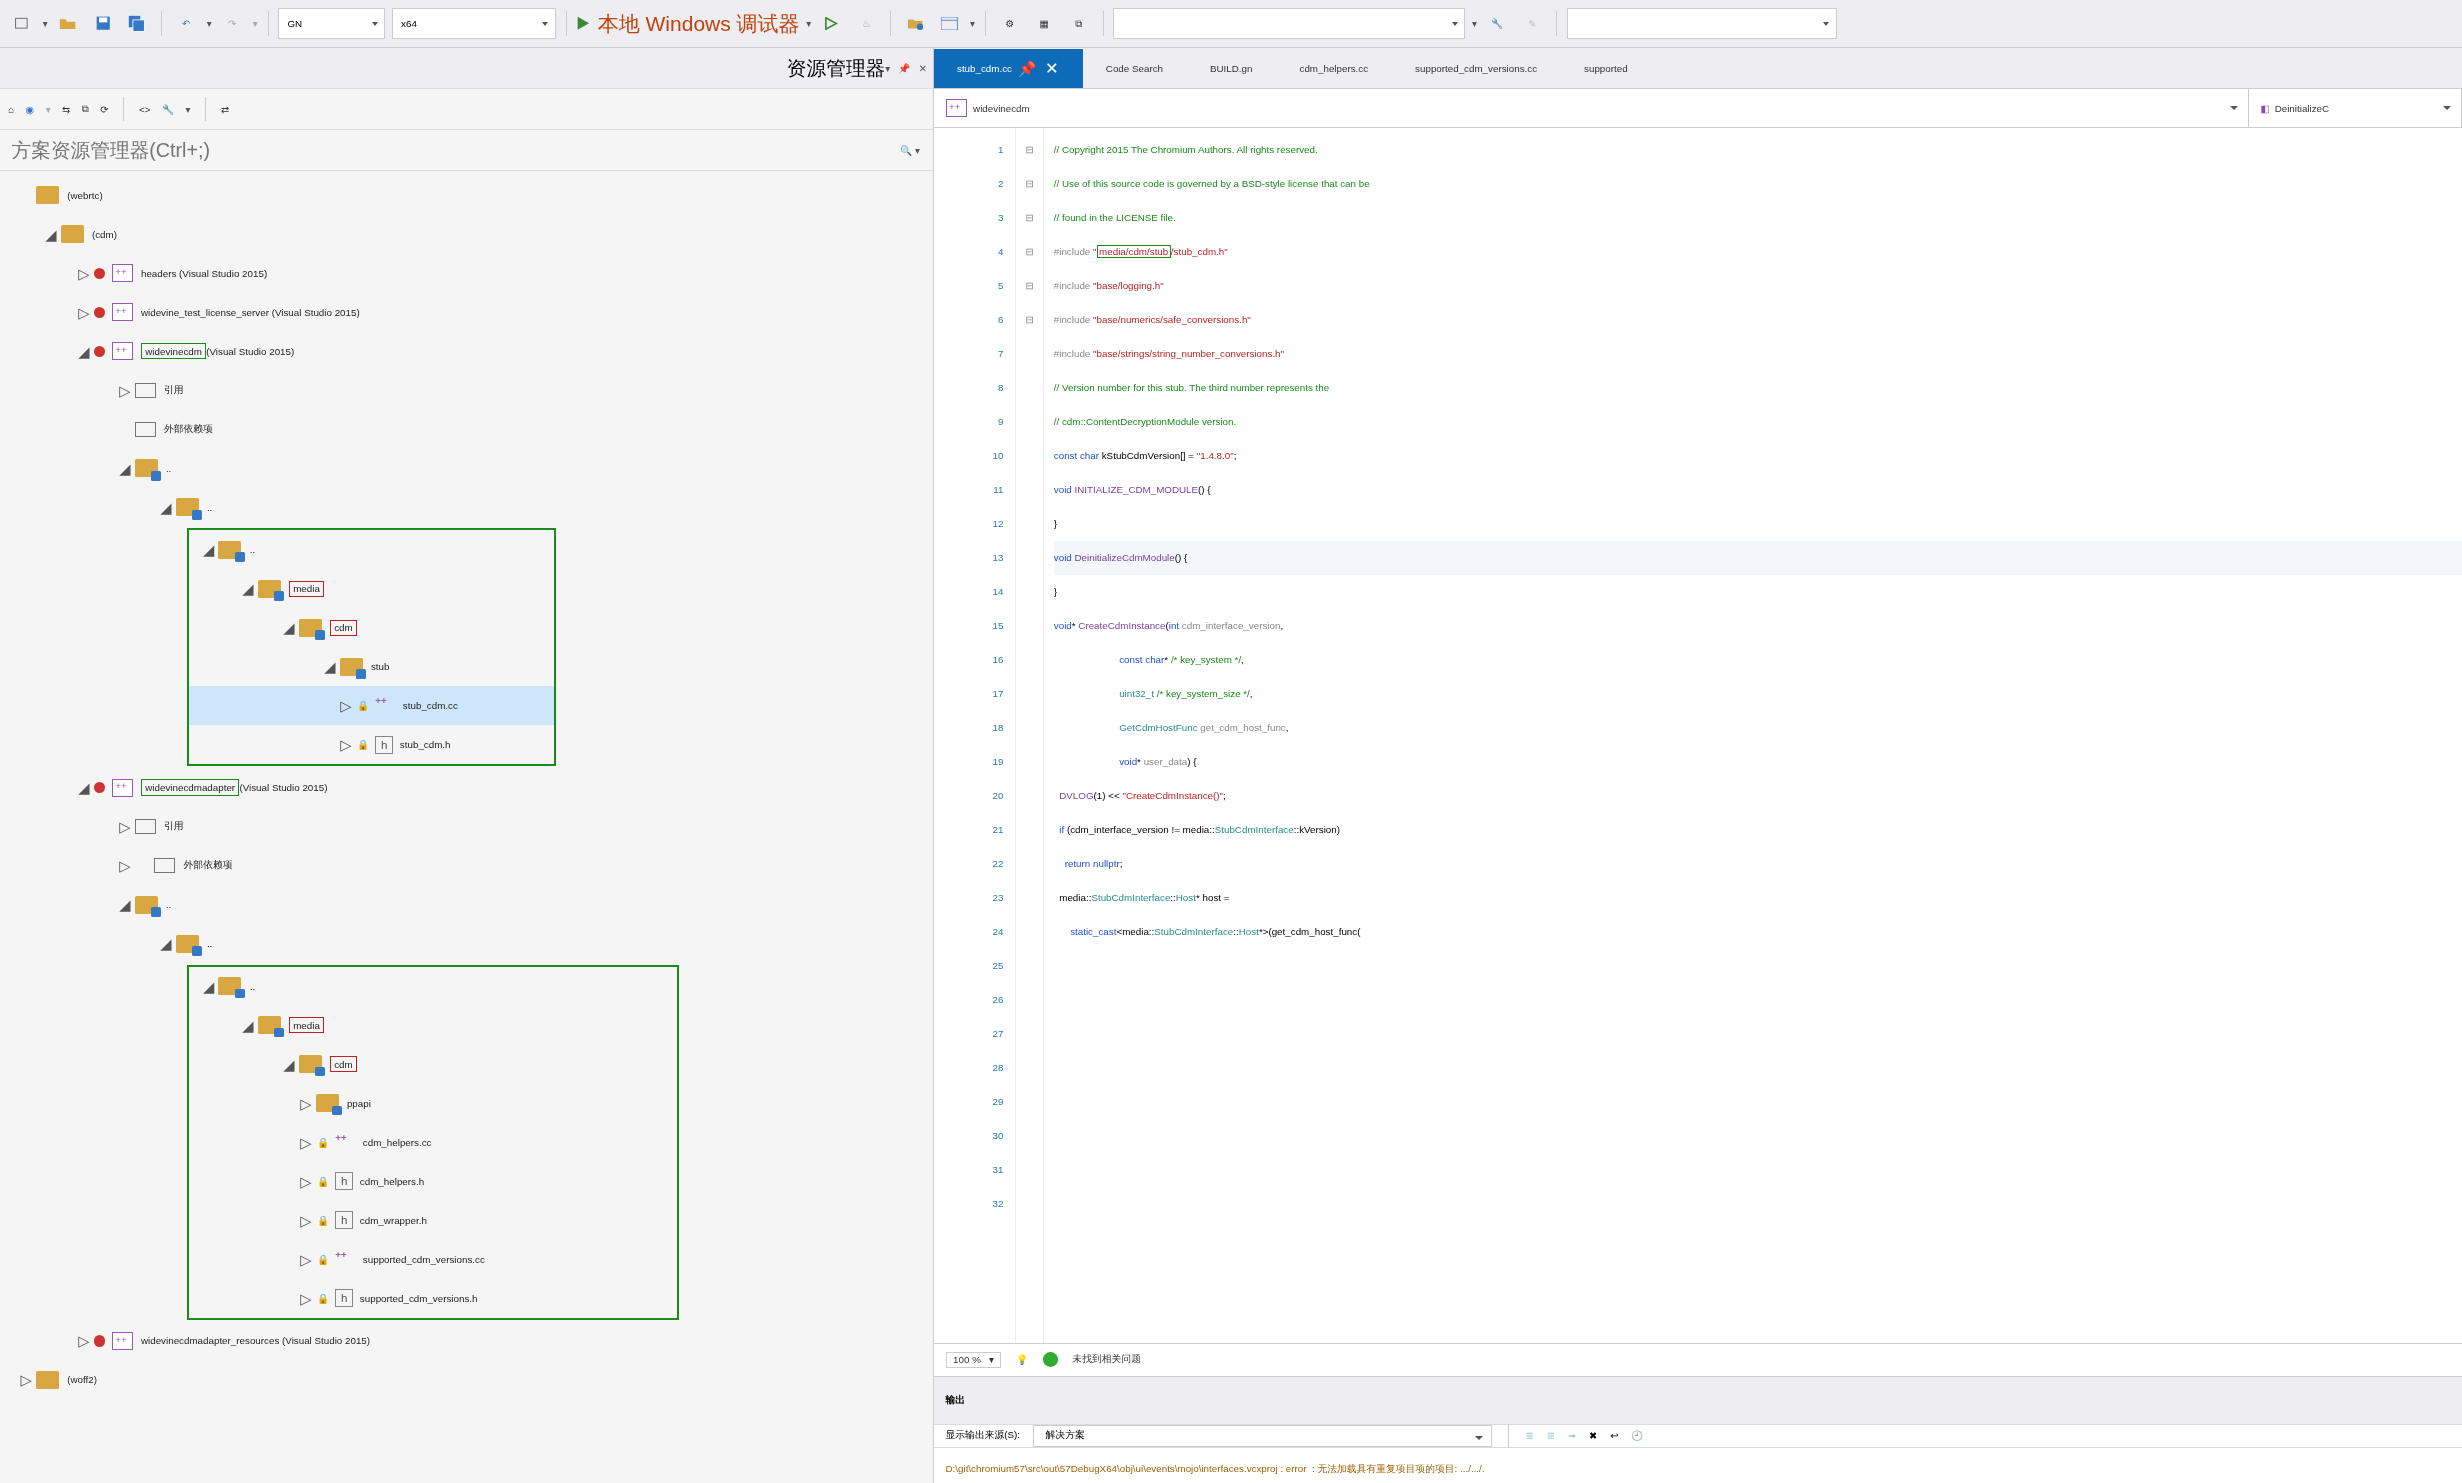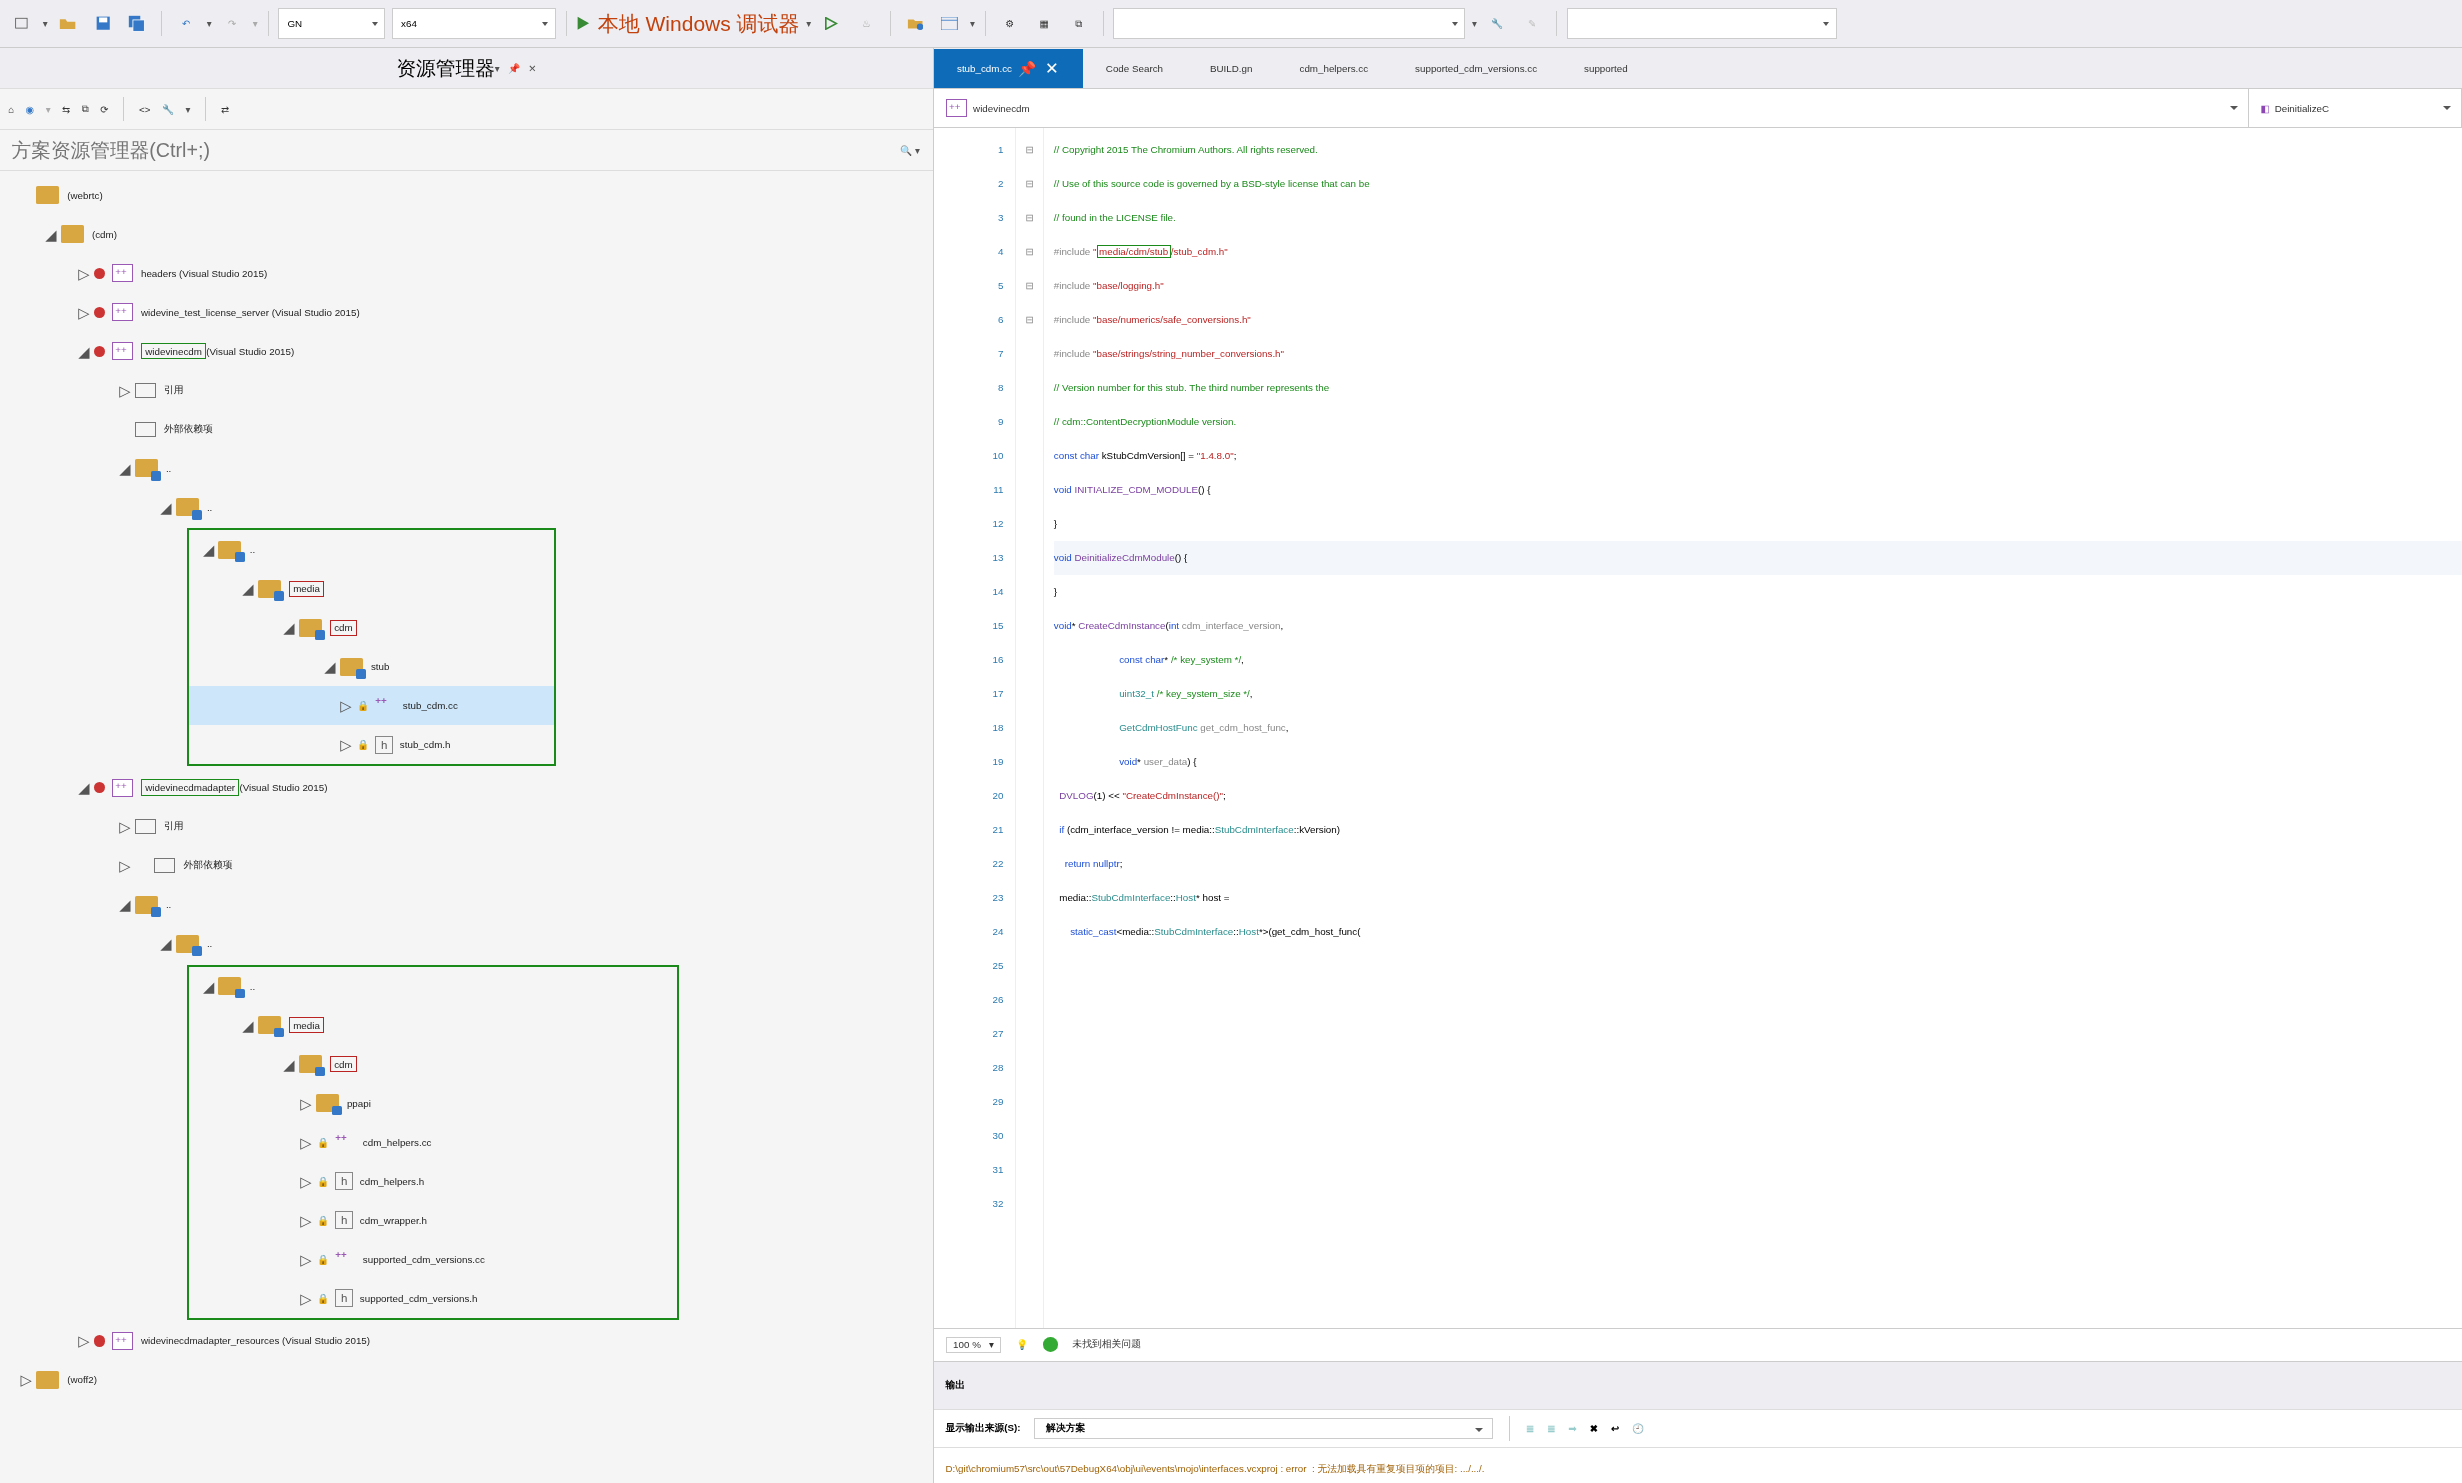--- a/index.html
+++ b/index.html
@@ -12,21 +12,21 @@
 .sep { width:0.8px; height:24.6px; background:#ccc; margin:0 3.3px; }
 .combo { display:flex; align-items:center; border:0.8px solid #ccc; background:#fff; height:31px; padding:0 8.2px; min-width:107px; position:relative; }
 .combo::after { content:""; position:absolute; right:6.6px; border-left:3.3px solid transparent; border-right:3.3px solid transparent; border-top:4.1px solid #555; }
 .greenplay { color:#388a34; display:flex; align-items:center; gap:6.6px; }
 
 
 .main { flex:1; display:flex; overflow:hidden; }
 
 
 .left { width:934px; display:flex; flex-direction:column; background:#f5f5f5; border-right:0.8px solid #ccc; }
-.panel-title { display:flex; align-items:center; justify-content:center; height:41px; padding:0 19px; background:#eeeef2; border-bottom:0.8px solid #ddd; }
+.panel-title { display:flex; align-items:center; justify-content:flex-end; height:41px; padding:0 6px; background:#eeeef2; border-bottom:0.8px solid #ddd; }
 .panel-title .icons { display:flex; gap:8.2px; color:#555; }
 .mini-toolbar { display:flex; align-items:center; height:41px; padding:0 8.2px; gap:11.5px; border-bottom:0.8px solid #ddd; color:#333; }
 .searchrow { display:flex; align-items:center; height:41px; border-bottom:0.8px solid #ddd; padding:0 11.5px; position:relative; }
 .searchrow input { flex:1; border:none; background:transparent; outline:none; font-size:19.7px; color:#888; }
 .searchrow .mag { position:absolute; right:13px; color:#555; }
 
 .tree { flex:1; overflow:auto; padding-top:4.9px; }
 .node { display:flex; align-items:center; height:39px; padding-left:8.2px; white-space:nowrap; font-size:21px; color:#222; }
 .node.sel { background:#cde6fa; }
 .tw { width:19.7px; text-align:center; color:#555; font-size:14.7px; display:inline-block; }
@@ -67,21 +67,21 @@
 .cteal { color:#2a8d8d; }
 .cfunc { color:#7a3fa0; }
 .hl-line { background:#f3f6fa; display:block; }
 .ghilite { border:1.6px solid #1a8a1a; padding:0 1.6px; }
 
 .statusline { display:flex; align-items:center; height:33px; border-top:0.8px solid #ccc; padding:0 11.5px; gap:14.7px; font-size:18px; color:#333; }
 .zoomcombo { display:flex; align-items:center; border:0.8px solid #ccc; padding:1.6px 6.6px; gap:8px;justify-content:space-between; }
 .okdot { width:14.7px; height:14.7px; border-radius:50%; background:#3a3; display:inline-block; }
 
 .out-title { height:48px; display:flex; align-items:center; padding:0 11.5px; background:#eeeef2; border-top:0.8px solid #ccc; font-size:19.7px;font-weight:bold; }
-.out-tool { height:39px; display:flex; align-items:center; padding:0 11.5px; gap:13px; border-top:0.8px solid #ddd; border-bottom:0.8px solid #ddd; font-size:19.7px;font-weight:bold; }
+.out-tool { height:24px; display:flex; align-items:center; padding:0 11.5px; gap:13px; border-top:0.8px solid #ddd; border-bottom:0.8px solid #ddd; font-size:19.7px; }
 .out-tool .src { border:0.8px solid #ccc; padding:3.3px 11.5px; background:#fff; min-width:459px; position:relative; }
 .out-tool .src::after { content:""; position:absolute; right:8.2px; top:9.8px; border-left:4.1px solid transparent; border-right:4.1px solid transparent; border-top:4.9px solid #555; }
 .out-body { flex:none; padding:6.6px 11.5px; font-family:"NSimSun","Consolas",monospace; font-size:19.7px; color:#a16207; white-space:pre; }
 
 svg { display:block; }
 </style>
 </head>
 <body>
 
 <div class="app">

